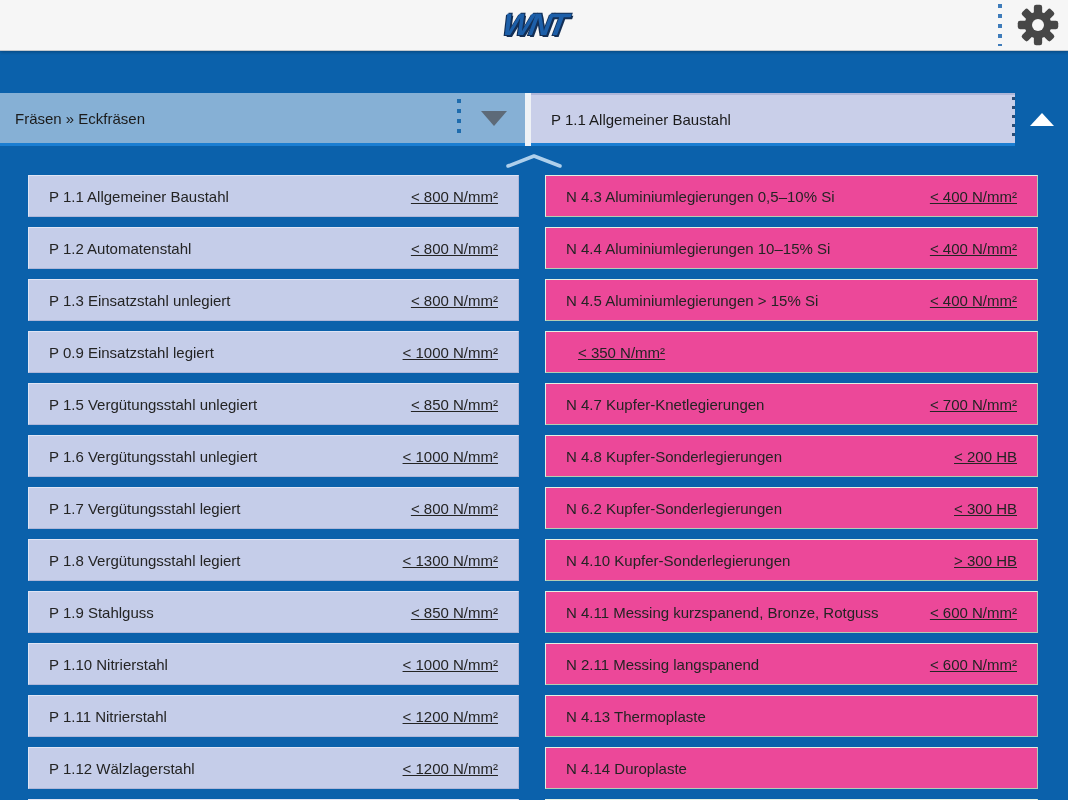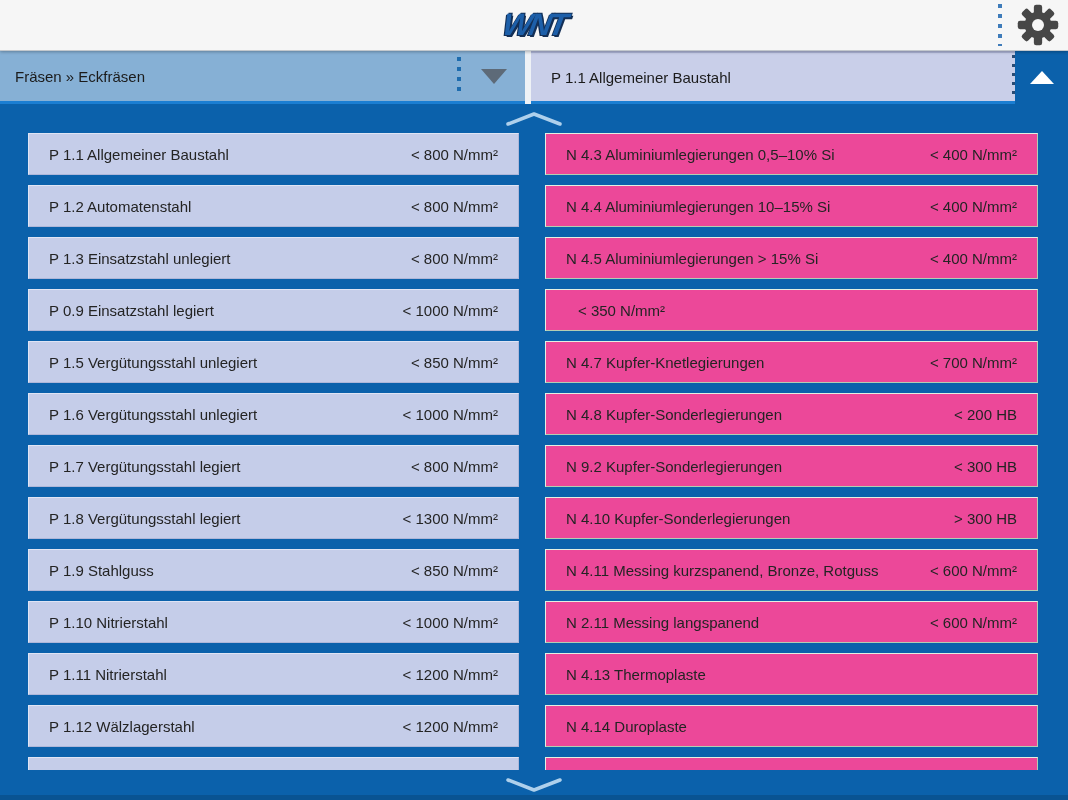--- a/index.html
+++ b/index.html
@@ -25,21 +25,21 @@
   .topbar-right{
     position:absolute;right:7px;top:4px;bottom:4px;
     display:flex;align-items:center;gap:13px;
   }
   .v-dots{
     width:4px;align-self:stretch;
     background-image:repeating-linear-gradient(#3f7cba 0 4px,transparent 4px 10px);
   }
   .gear{width:46px;height:46px;display:flex;align-items:center;justify-content:center;cursor:pointer;}
   
-  .filterbar{height:53px;display:flex;background:#eef2f6;position:relative;z-index:2;}
+  .filterbar{height:53px;display:flex;background:#eef2f6;position:relative;z-index:2;margin-top:42px;}
   .sel-left{
     width:525px;box-sizing:border-box;position:relative;cursor:pointer;
     background:#86b0d5;border-bottom:3px solid #1b7ed2;
     display:flex;align-items:center;padding-left:15px;
     font-size:15px;color:#1b1b1b;
   }
   .sel-left .sep{
     position:absolute;right:64px;top:6px;bottom:10px;width:4px;
     background-image:repeating-linear-gradient(#1e6cae 0 4px,transparent 4px 10px);
   }
@@ -81,21 +81,21 @@
   #col-left{left:28px;width:491px;}
   #col-right{left:545px;width:493px;}
   .row{
     height:42px;margin-bottom:10px;box-sizing:border-box;cursor:pointer;
     display:flex;align-items:center;justify-content:space-between;
     padding:0 20px;font-size:15px;color:#242424;
     border:1px solid;
   }
   #col-left .row{background:#c5cde9;border-color:#dfe4f4 #aeb7d9 #aeb7d9 #dfe4f4;}
   #col-right .row{background:#ec4899;border-color:#e3f0e3 #b3ceb3 #b3ceb3 #e3f0e3;}
-  .row .val{white-space:nowrap;padding-left:12px;}
+  .row .val{white-space:nowrap;padding-left:12px;text-decoration:underline;}
 </style>
 </head>
 <body>
 
 <header class="topbar">
   <div class="logo">WNT</div>
   <div class="topbar-right">
     <div class="v-dots"></div>
     <div class="gear">
       <svg width="46" height="46" viewBox="0 0 100 100" fill="#474747" aria-hidden="true">
@@ -205,21 +205,21 @@
   </div>
         <div class="row">
     <span class="lbl">N 4.7 Kupfer-Knetlegierungen</span>
     <span class="val">&lt; 700 N/mm²</span>
   </div>
         <div class="row">
     <span class="lbl">N 4.8 Kupfer-Sonderlegierungen</span>
     <span class="val">&lt; 200 HB</span>
   </div>
         <div class="row">
-    <span class="lbl">N 9.2 Kupfer-Sonderlegierungen</span>
+    <span class="lbl">N 6.2 Kupfer-Sonderlegierungen</span>
     <span class="val">&lt; 300 HB</span>
   </div>
         <div class="row">
     <span class="lbl">N 4.10 Kupfer-Sonderlegierungen</span>
     <span class="val">&gt; 300 HB</span>
   </div>
         <div class="row">
     <span class="lbl">N 4.11 Messing kurzspanend, Bronze, Rotguss</span>
     <span class="val">&lt; 600 N/mm²</span>
   </div>

